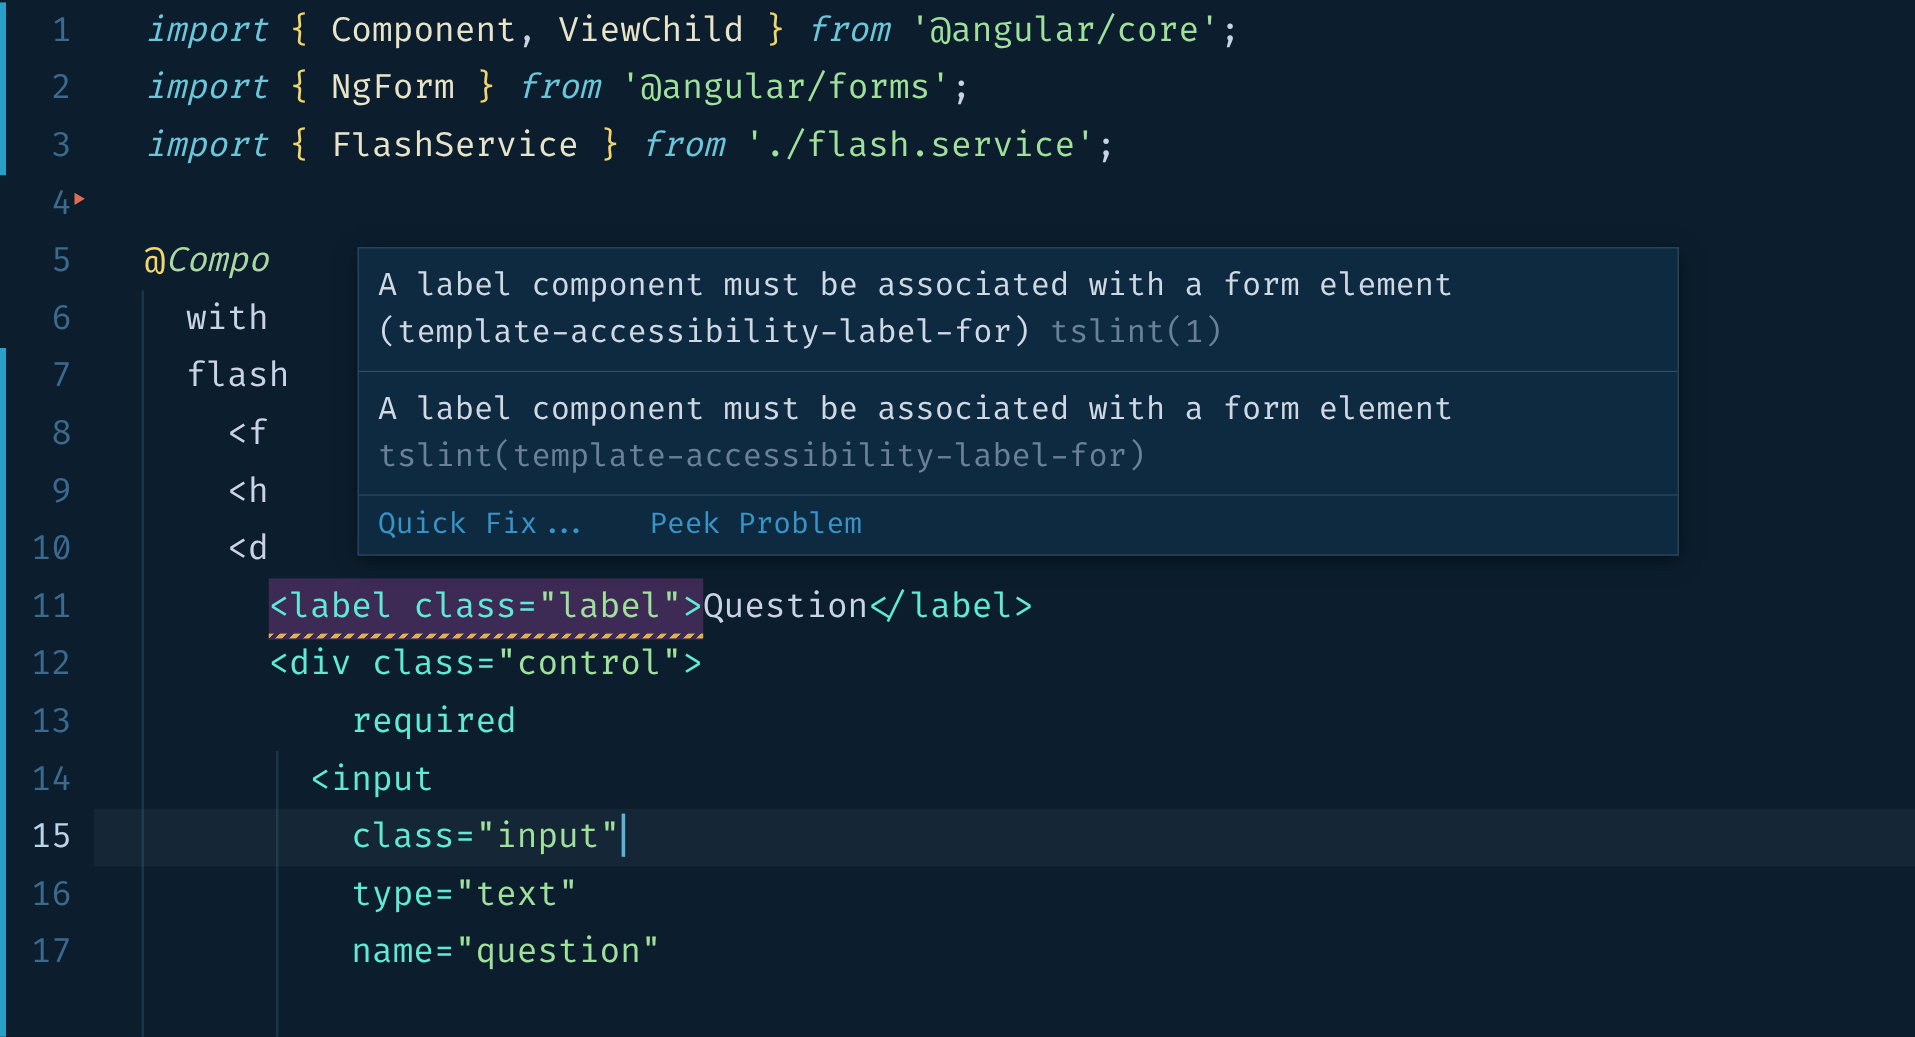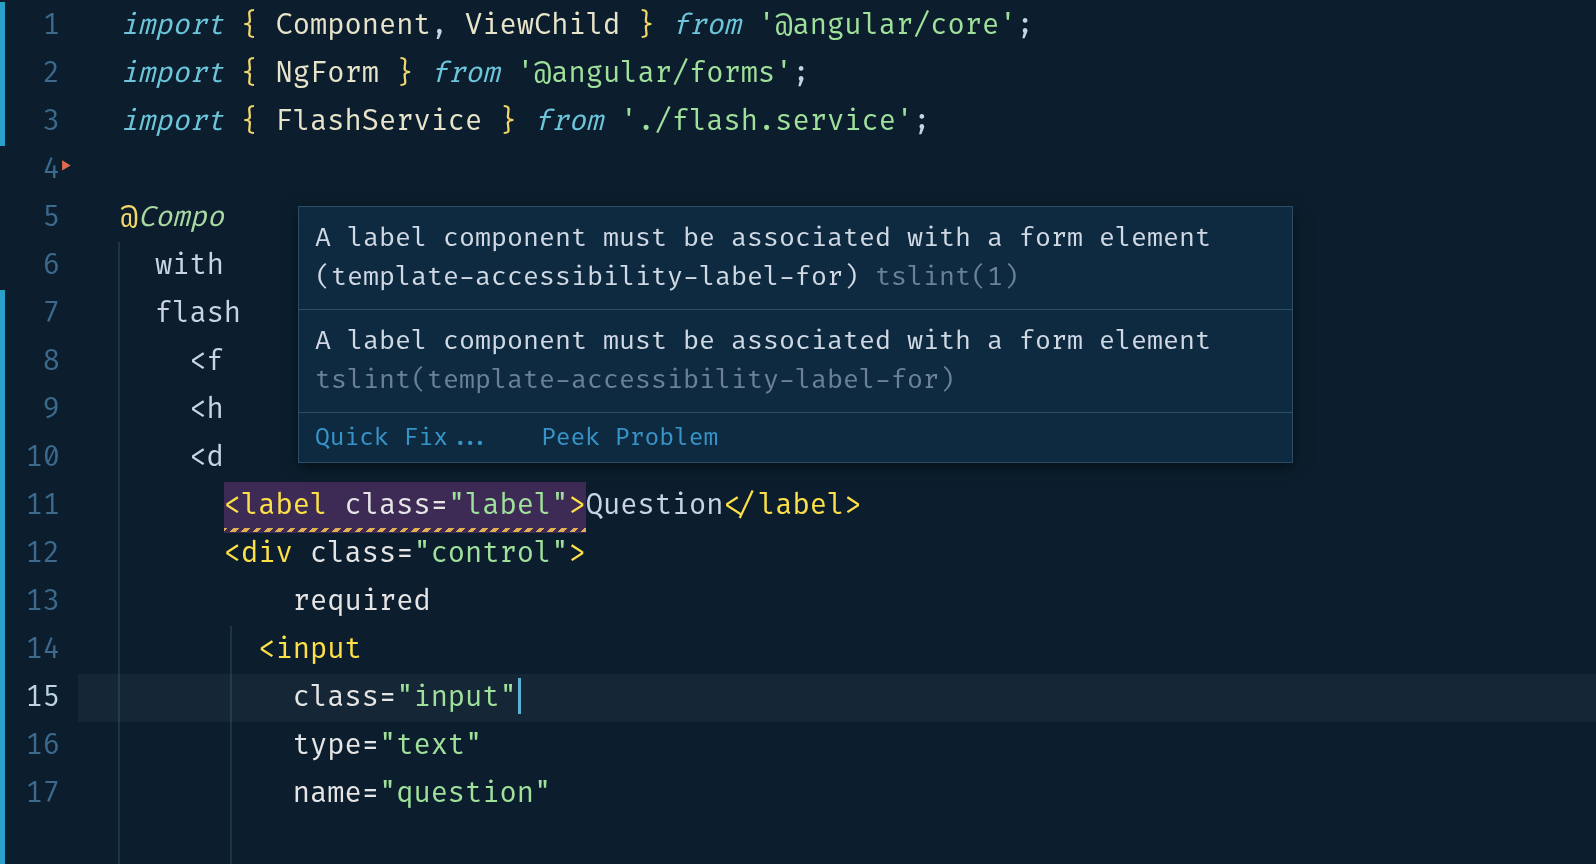--- a/index.html
+++ b/index.html
@@ -66,22 +66,22 @@
     top: 153px;
     font-size: 22px;
   }
   
   .kw { color: #6cc6d9; font-style: italic; }
   .brace { color: #f2d66a; }
   .ident { color: #e8e4c9; }
   .punc { color: #c8d3e8; }
   .str { color: #9fe09a; }
   .dec { color: #a9d8a3; font-style: italic; }
-  .attr { color: #e5e5e5; }
-  .tag { color: #fde047; }
+  .attr { color: #5eead4; }
+  .tag { color: #5eead4; }
   .plain { color: #c8d3e8; }
 
   
   .squiggle-bg {
     background: #3d2b56;
     border-bottom: 3px solid transparent;
     position: relative;
     display: inline-block;
   }
   .squiggle-bg::after {
@@ -93,21 +93,21 @@
       -45deg,
       #e0b050 0, #e0b050 4px, transparent 4px, transparent 8px
     );
   }
 
   
   .hover-widget {
     position: absolute;
     left: 220px;
     top: 206px;
-    width: 995px;
+    width: 1101px;
     background: #0e2a40;
     border: 1px solid #2c4d66;
     font-size: 26px;
     color: #cfd8e3;
     z-index: 10;
     box-shadow: 0 4px 16px rgba(0,0,0,0.5);
   }
   .hover-section {
     padding: 12px 16px;
     line-height: 1.5;

